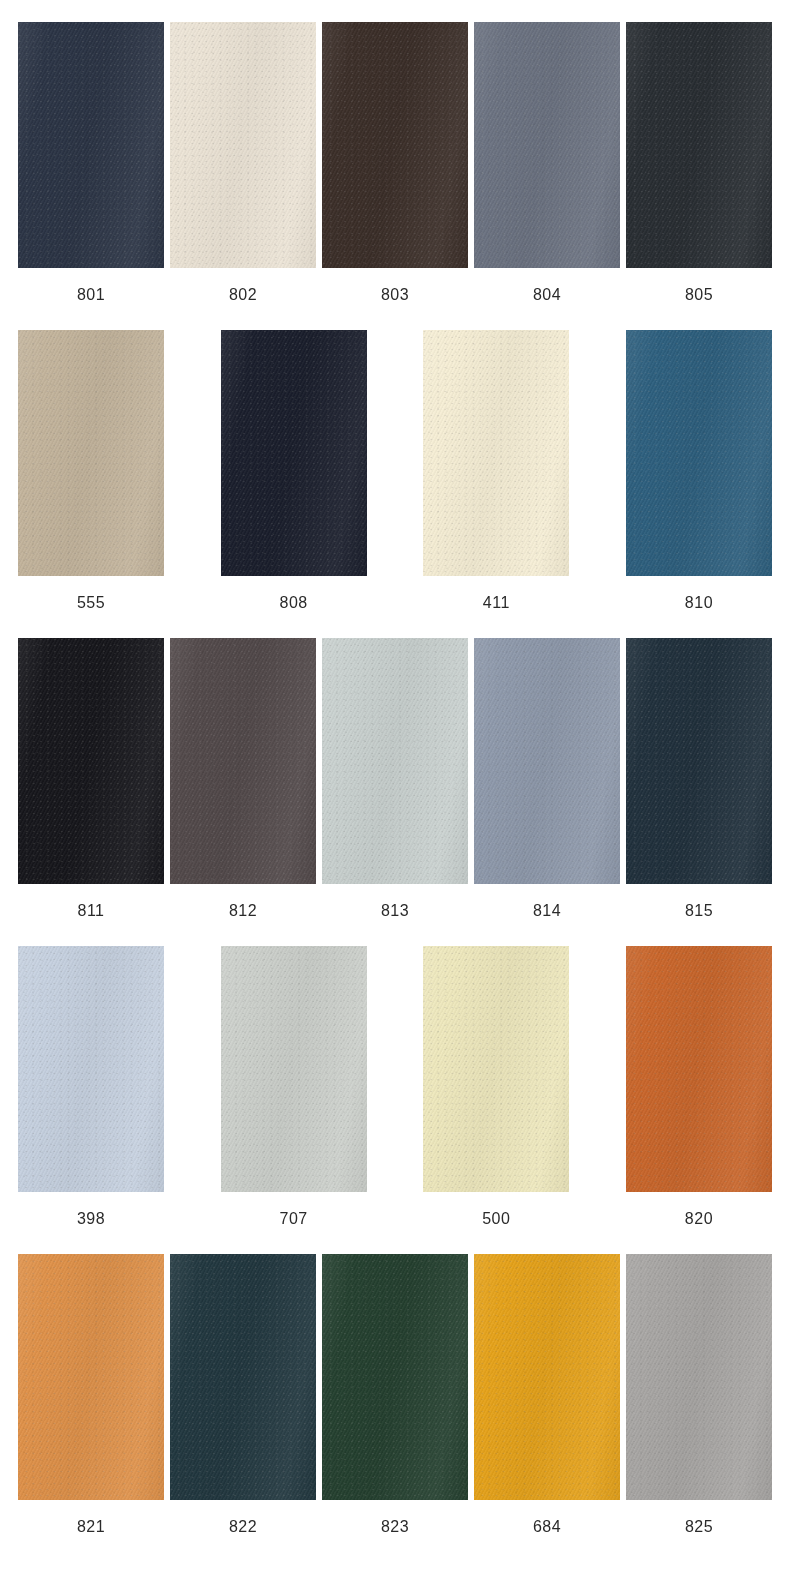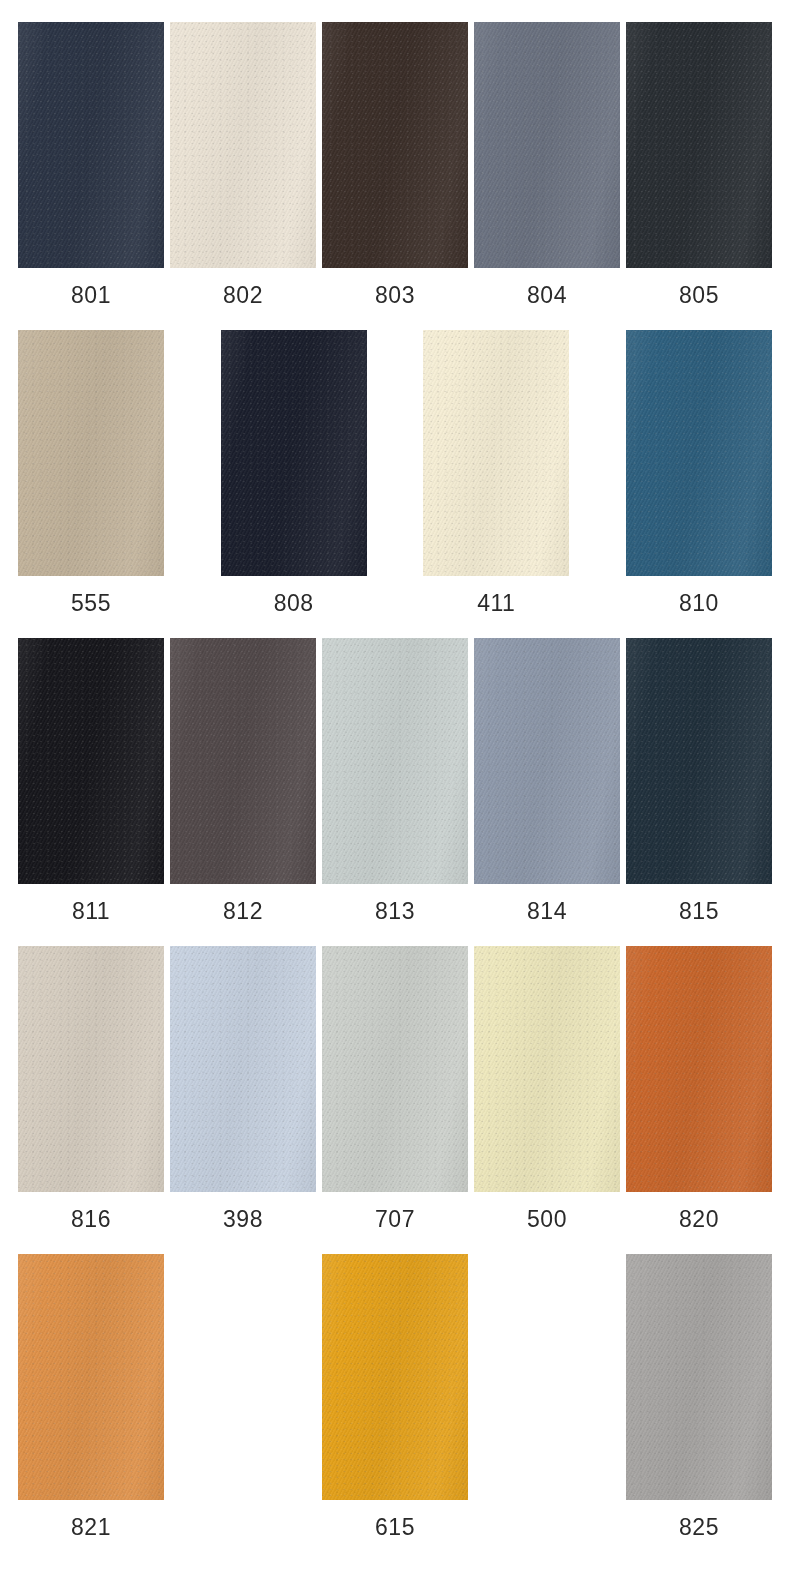--- a/index.html
+++ b/index.html
@@ -67,21 +67,21 @@
     position: absolute;
     inset: 0;
     background-image:
       linear-gradient(100deg, rgba(255,255,255,0.07) 0%, rgba(255,255,255,0) 18%, rgba(0,0,0,0.035) 48%, rgba(255,255,255,0.05) 82%, rgba(0,0,0,0.05) 100%),
       repeating-linear-gradient(118deg, rgba(255,255,255,0.035) 0px, rgba(255,255,255,0.035) 1px, rgba(0,0,0,0.03) 2px, rgba(0,0,0,0.03) 3px);
     pointer-events: none;
   }
 
   .swatch-label {
     margin-top: 14px;
-    font-size: 23px;
+    font-size: 16px;
     line-height: 26px;
     color: #2a2a2a;
     letter-spacing: 0.5px;
     font-family: "Liberation Sans", "DejaVu Sans", sans-serif;
     text-align: center;
     white-space: nowrap;
   }
 
   .row-gap { height: 22px; flex: 0 0 auto; }
 </style>
@@ -150,24 +150,20 @@
         <div class="swatch-label">814</div>
       </div>
       <div class="swatch-cell">
         <div class="swatch-tile" style="background-color: rgb(32, 48, 60);"></div>
         <div class="swatch-label">815</div>
       </div>
     </div>
     <div class="row-gap"></div>
     <div class="swatch-row">
       <div class="swatch-cell">
-        <div class="swatch-tile" style="background-color: rgb(215, 206, 193);"></div>
-        <div class="swatch-label">816</div>
-      </div>
-      <div class="swatch-cell">
         <div class="swatch-tile" style="background-color: rgb(198, 209, 224);"></div>
         <div class="swatch-label">398</div>
       </div>
       <div class="swatch-cell">
         <div class="swatch-tile" style="background-color: rgb(204, 208, 203);"></div>
         <div class="swatch-label">707</div>
       </div>
       <div class="swatch-cell">
         <div class="swatch-tile" style="background-color: rgb(238, 232, 189);"></div>
         <div class="swatch-label">500</div>
@@ -177,21 +173,29 @@
         <div class="swatch-label">820</div>
       </div>
     </div>
     <div class="row-gap"></div>
     <div class="swatch-row">
       <div class="swatch-cell">
         <div class="swatch-tile" style="background-color: rgb(223, 145, 73);"></div>
         <div class="swatch-label">821</div>
       </div>
       <div class="swatch-cell">
+        <div class="swatch-tile" style="background-color: rgb(33, 55, 63);"></div>
+        <div class="swatch-label">822</div>
+      </div>
+      <div class="swatch-cell">
+        <div class="swatch-tile" style="background-color: rgb(36, 64, 47);"></div>
+        <div class="swatch-label">823</div>
+      </div>
+      <div class="swatch-cell">
         <div class="swatch-tile" style="background-color: rgb(229, 162, 26);"></div>
-        <div class="swatch-label">615</div>
+        <div class="swatch-label">684</div>
       </div>
       <div class="swatch-cell">
         <div class="swatch-tile" style="background-color: rgb(168, 166, 164);"></div>
         <div class="swatch-label">825</div>
       </div>
     </div>
   </div>
 
 </body></html>

